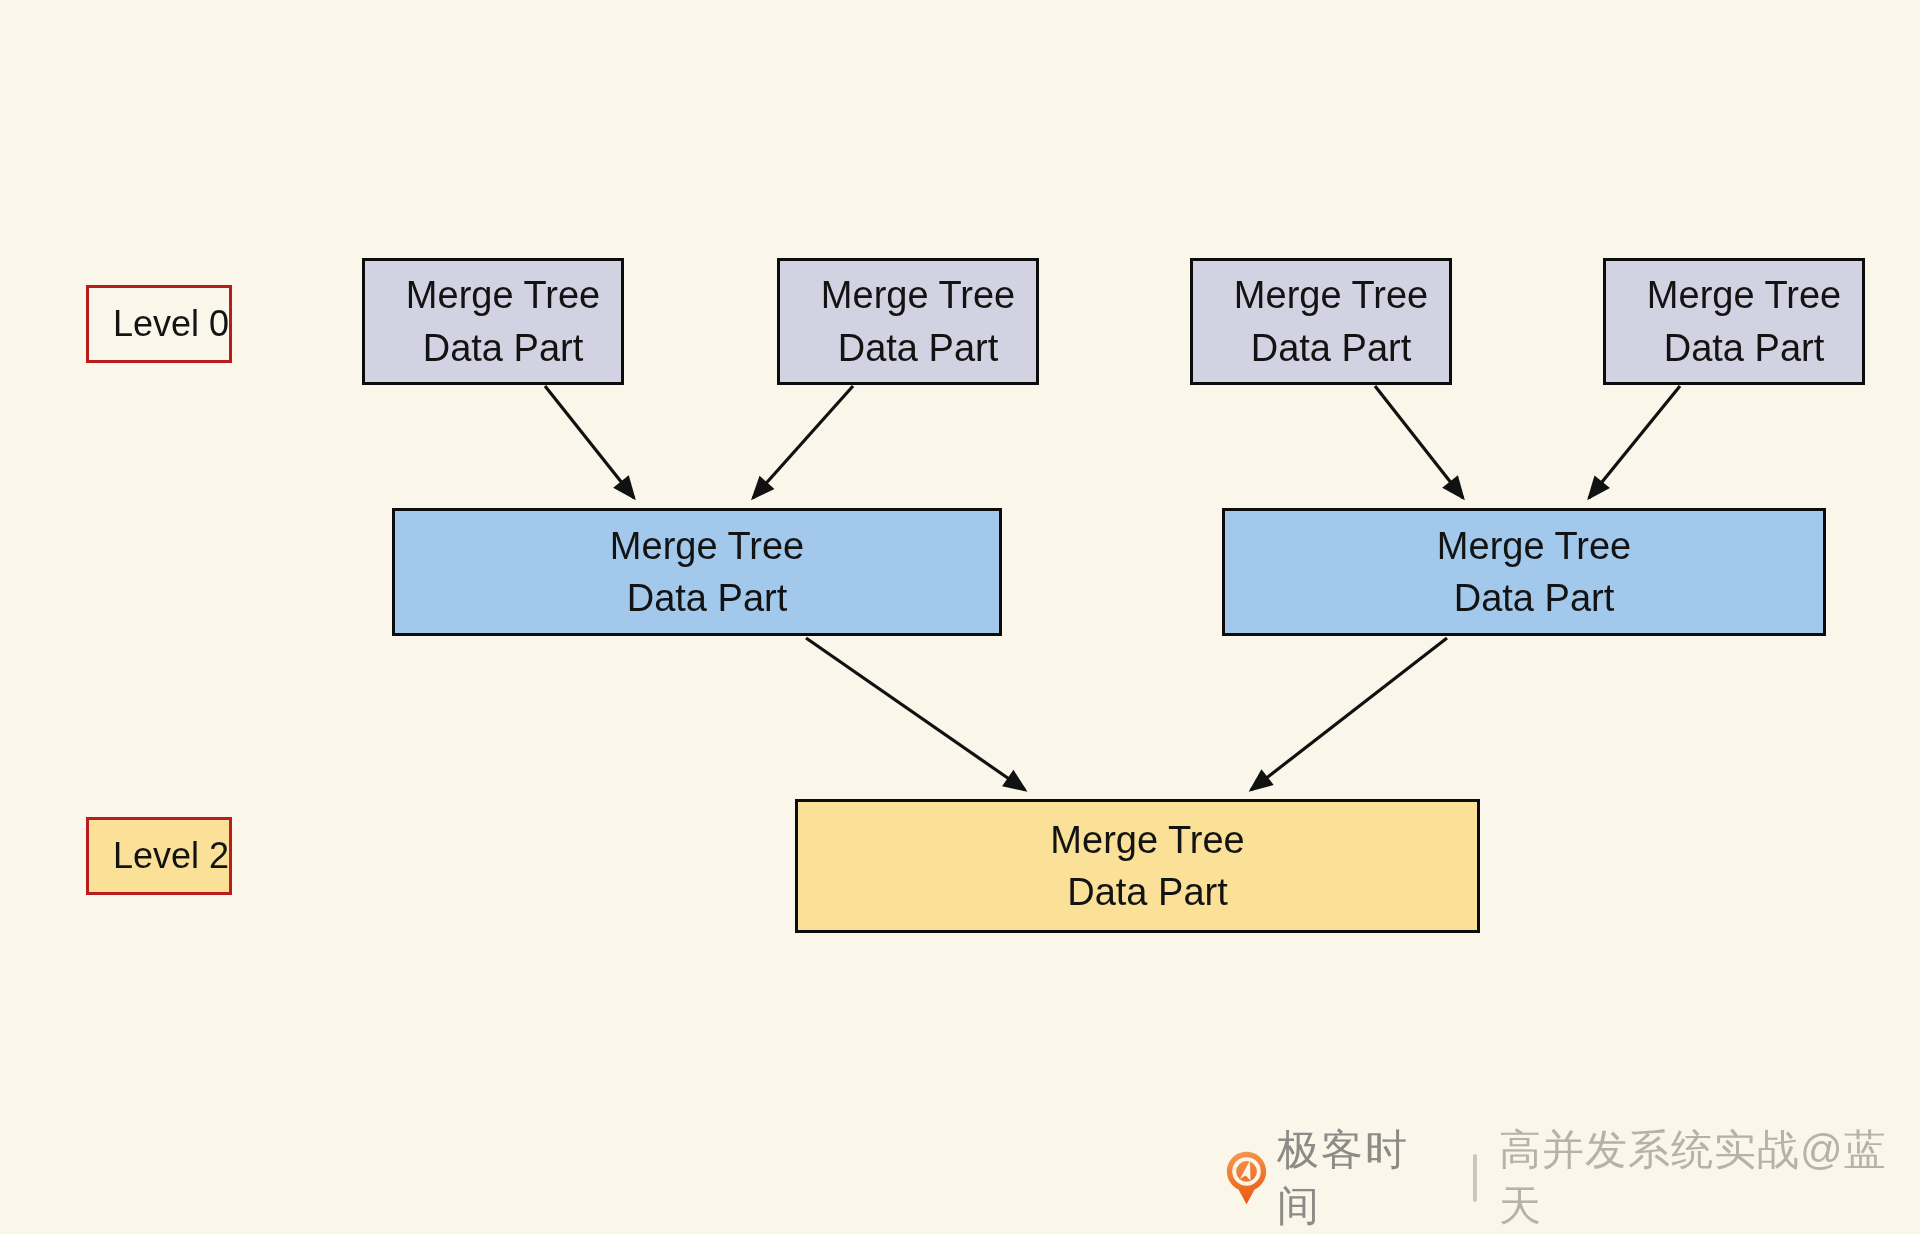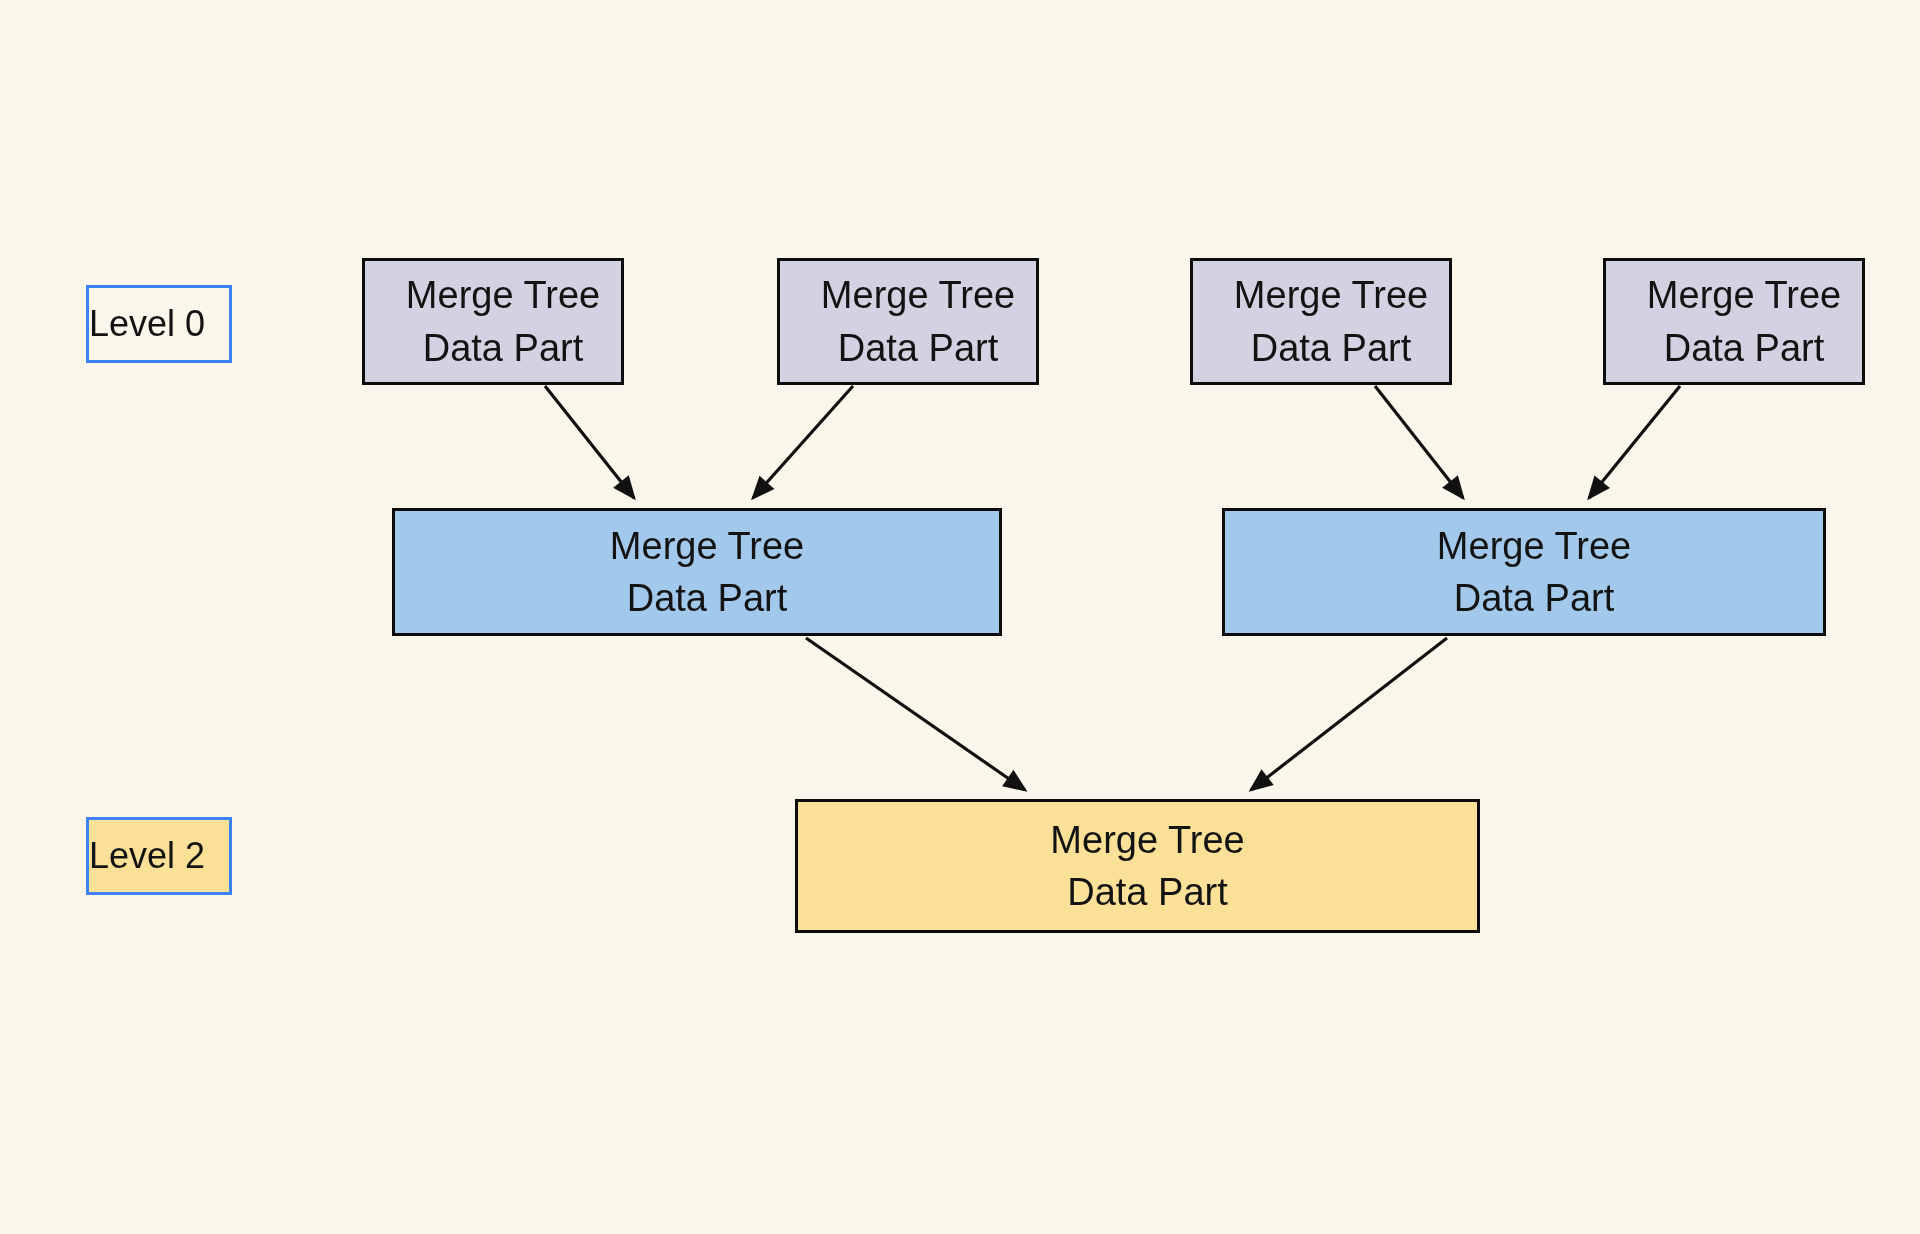--- a/index.html
+++ b/index.html
@@ -20,22 +20,22 @@
     line-height:1.38;
     white-space:pre-line;
     box-sizing:border-box;
     padding-left:20px;
   }
   .lv0{background:var(--lavender,#D2D2E2);}
   .lv1{background:var(--blue,#A2C8EC);}
   .lv2{background:var(--yellow,#FBE197);}
   .legend{
     position:absolute;left:86px;width:146px;height:78px;
-    border:3px solid #3b82f6;
-    display:flex;align-items:center;justify-content:flex-start;
+    border:3px solid #b91c1c;
+    display:flex;align-items:center;justify-content:flex-end;
     font-size:36px;color:#131313;box-sizing:border-box;
   }
   #arrows{position:absolute;left:0;top:0;width:1920px;height:1234px;}
   #footer{
     position:absolute;left:1226px;top:1148px;height:60px;
     display:flex;align-items:center;
   }
   #brand-text{
     font-size:42px;color:#8D8B87;letter-spacing:2px;
     margin-left:10px;font-weight:500;
@@ -86,14 +86,30 @@
 Data Part</div>
 
   <div class="node lv1" style="left:392px;top:508px;width:610px;height:128px">Merge Tree
 Data Part</div>
   <div class="node lv1" style="left:1222px;top:508px;width:604px;height:128px">Merge Tree
 Data Part</div>
 
   <div class="node lv2" style="left:795px;top:799px;width:685px;height:134px">Merge Tree
 Data Part</div>
 
+  <div id="footer">
+    <svg width="42" height="56" viewBox="0 0 44 58">
+      <defs>
+        <linearGradient id="lg" x1="0" y1="0" x2="0.2" y2="1">
+          <stop offset="0" stop-color="#F59A55"></stop>
+          <stop offset="1" stop-color="#E95D12"></stop>
+        </linearGradient>
+      </defs>
+      <path d="M22 1 C33.6 1 43 10.4 43 22 C43 30.6 37.9 38 30.6 41.3 L22 57 L13.4 41.3 C6.1 38 1 30.6 1 22 C1 10.4 10.4 1 22 1 Z" fill="url(#lg)"></path>
+      <circle cx="22" cy="22" r="13.2" fill="none" stroke="#FAF6E9" stroke-width="4.2"></circle>
+      <path d="M23.5 10 L28 31 L22 26.5 L16.5 31 Z" fill="#FAF6E9" transform="rotate(10 22 22)"></path>
+    </svg>
+    <span id="brand-text">极客时间</span>
+    <span id="separator-bar"></span>
+    <span id="credit-text">高并发系统实战@蓝天</span>
+  </div>
 
 </div>
 
 </body></html>

